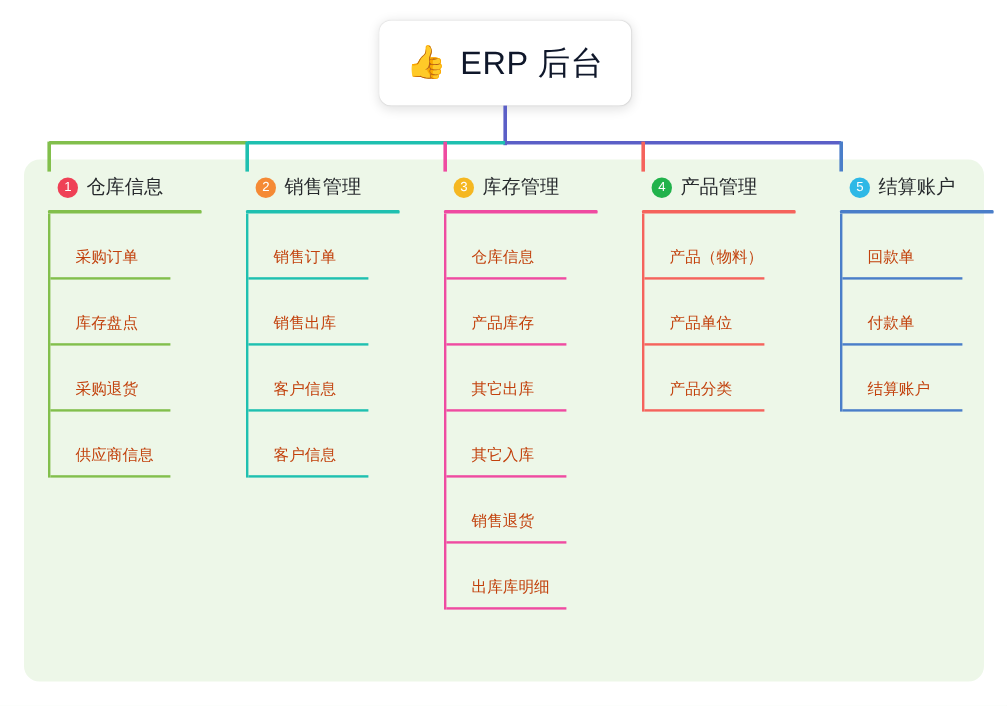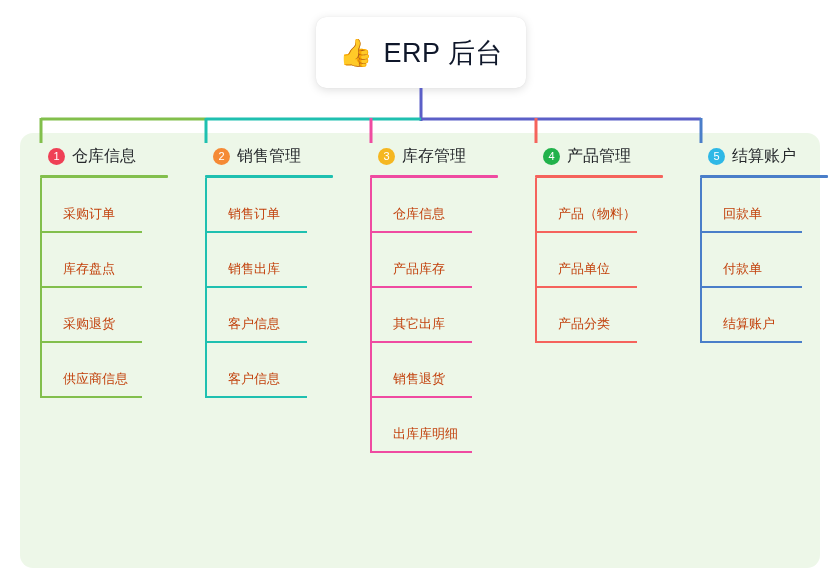--- a/index.html
+++ b/index.html
@@ -213,20 +213,24 @@
         </div>
         <div class="leaf">
           <span class="leaf-label">产品库存</span>
           <div class="leaf-rule" style="background: rgb(239, 75, 161);"></div>
         </div>
         <div class="leaf">
           <span class="leaf-label">其它出库</span>
           <div class="leaf-rule" style="background: rgb(239, 75, 161);"></div>
         </div>
         <div class="leaf">
+          <span class="leaf-label">其它入库</span>
+          <div class="leaf-rule" style="background: rgb(239, 75, 161);"></div>
+        </div>
+        <div class="leaf">
           <span class="leaf-label">销售退货</span>
           <div class="leaf-rule" style="background: rgb(239, 75, 161);"></div>
         </div>
         <div class="leaf">
           <span class="leaf-label">出库库明细</span>
           <div class="leaf-rule" style="background: rgb(239, 75, 161);"></div>
         </div>
       </div>
     </div>
     <div class="column" style="left: 525px;">

